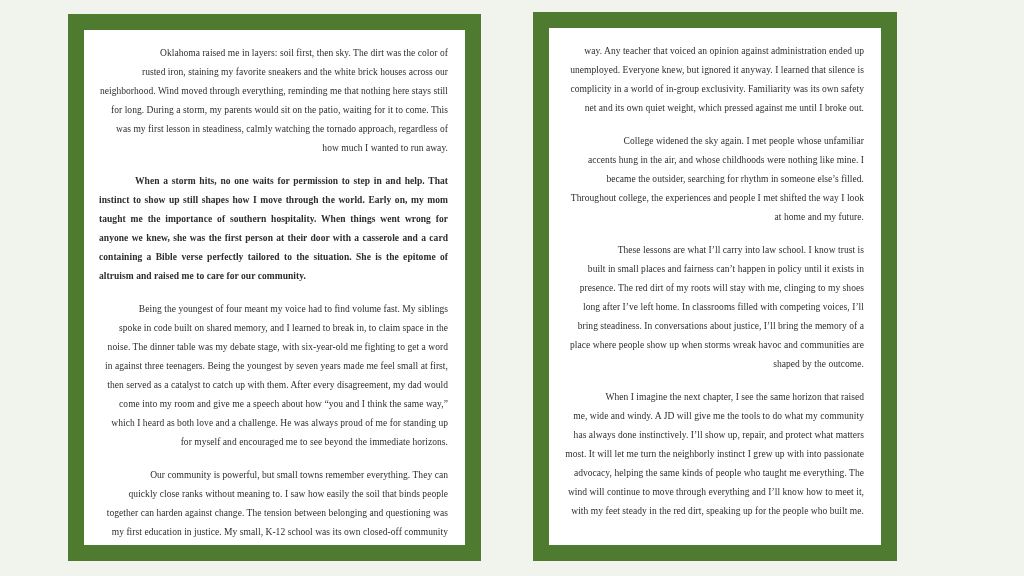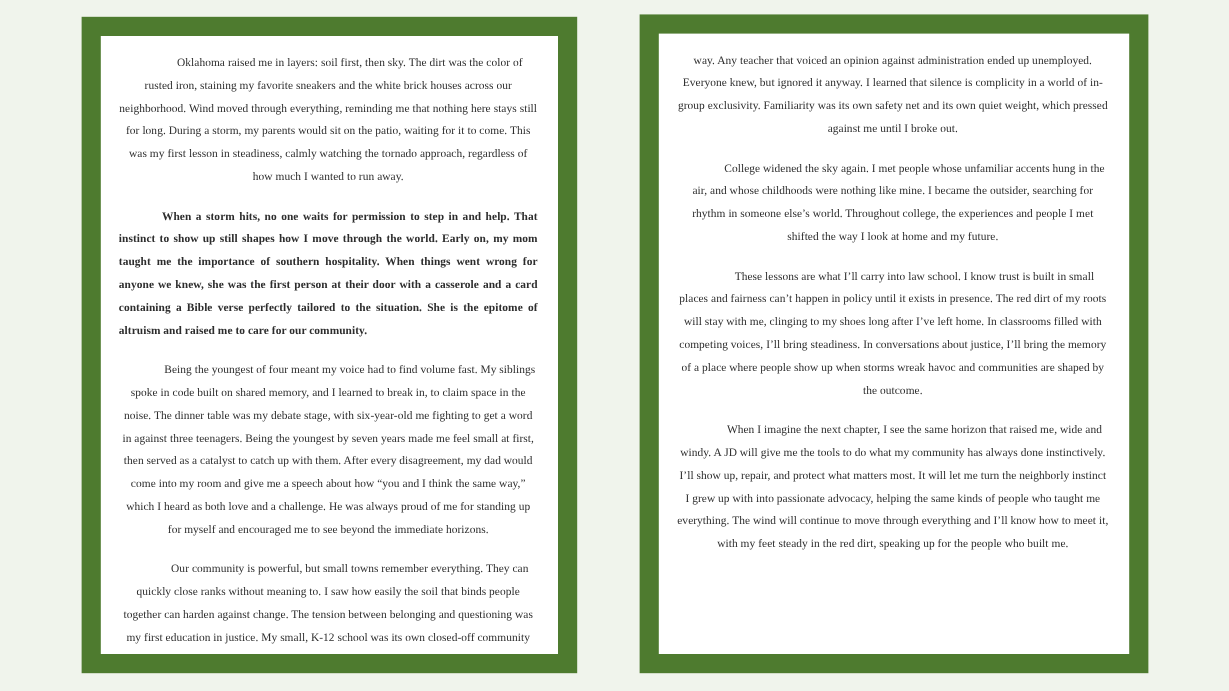--- a/index.html
+++ b/index.html
@@ -16,36 +16,36 @@
     height: 576px;
     background: var(--canvas-background, #f0f4ec);
   }
   .page {
     position: absolute;
     box-sizing: border-box;
     border: 16px solid var(--page-border, #4e7b2f);
     background: var(--page-background, #ffffff);
   }
   .page-1 { left: 68px;  top: 14px; width: 413px; height: 547px; }
-  .page-2 { left: 533px; top: 12px; width: 424px; height: 549px; }
+  .page-2 { left: 533px; top: 12px; width: 364px; height: 549px; }
   .page-inner {
     box-sizing: border-box;
     height: 100%;
     overflow: hidden;
     padding: 14px 17px 0 15px;
     font-family: "Liberation Serif", "DejaVu Serif", serif;
     font-size: 9.5px;
     line-height: 19px;
     letter-spacing: 0.05px;
     color: var(--text, #2d2d2d);
   }
   p.para {
     margin: 0 0 14px 0;
     text-indent: 36px;
-    text-align: center;
+    text-align: right;
   }
   p.justified { text-align: justify; font-weight: bold; }
   p.no-indent { text-indent: 0; }
 </style>
 </head>
 <body>
 
 <div class="canvas">
 
   <div class="page page-1">
@@ -53,19 +53,19 @@
       <p class="para">Oklahoma raised me in layers: soil first, then sky. The dirt was the color of rusted iron, staining my favorite sneakers and the white brick houses across our neighborhood. Wind moved through everything, reminding me that nothing here stays still for long. During a storm, my parents would sit on the patio, waiting for it to come. This was my first lesson in steadiness, calmly watching the tornado approach, regardless of how much I wanted to run away.</p>
       <p class="para justified">When a storm hits, no one waits for permission to step in and help. That instinct to show up still shapes how I move through the world. Early on, my mom taught me the importance of southern hospitality. When things went wrong for anyone we knew, she was the first person at their door with a casserole and a card containing a Bible verse perfectly tailored to the situation. She is the epitome of altruism and raised me to care for our community.</p>
       <p class="para">Being the youngest of four meant my voice had to find volume fast. My siblings spoke in code built on shared memory, and I learned to break in, to claim space in the noise. The dinner table was my debate stage, with six-year-old me fighting to get a word in against three teenagers. Being the youngest by seven years made me feel small at first, then served as a catalyst to catch up with them. After every disagreement, my dad would come into my room and give me a speech about how “you and I think the same way,” which I heard as both love and a challenge. He was always proud of me for standing up for myself and encouraged me to see beyond the immediate horizons.</p>
       <p class="para">Our community is powerful, but small towns remember everything. They can quickly close ranks without meaning to. I saw how easily the soil that binds people together can harden against change. The tension between belonging and questioning was my first education in justice. My small, K-12 school was its own closed-off community and they wanted to keep it that</p>
     </div>
   </div>
 
   <div class="page page-2">
     <div class="page-inner">
       <p class="para no-indent">way. Any teacher that voiced an opinion against administration ended up unemployed. Everyone knew, but ignored it anyway. I learned that silence is complicity in a world of in-group exclusivity. Familiarity was its own safety net and its own quiet weight, which pressed against me until I broke out.</p>
-      <p class="para">College widened the sky again. I met people whose unfamiliar accents hung in the air, and whose childhoods were nothing like mine. I became the outsider, searching for rhythm in someone else’s world. Throughout college, the experiences and people I met shifted the way I look at home and my future.</p>
+      <p class="para">College widened the sky again. I met people whose unfamiliar accents hung in the air, and whose childhoods were nothing like mine. I became the outsider, searching for rhythm in someone else’s filled. Throughout college, the experiences and people I met shifted the way I look at home and my future.</p>
       <p class="para">These lessons are what I’ll carry into law school. I know trust is built in small places and fairness can’t happen in policy until it exists in presence. The red dirt of my roots will stay with me, clinging to my shoes long after I’ve left home. In classrooms filled with competing voices, I’ll bring steadiness. In conversations about justice, I’ll bring the memory of a place where people show up when storms wreak havoc and communities are shaped by the outcome.</p>
       <p class="para">When I imagine the next chapter, I see the same horizon that raised me, wide and windy. A JD will give me the tools to do what my community has always done instinctively. I’ll show up, repair, and protect what matters most. It will let me turn the neighborly instinct I grew up with into passionate advocacy, helping the same kinds of people who taught me everything. The wind will continue to move through everything and I’ll know how to meet it, with my feet steady in the red dirt, speaking up for the people who built me.</p>
     </div>
   </div>
 
 </div>
 
 </body></html>

